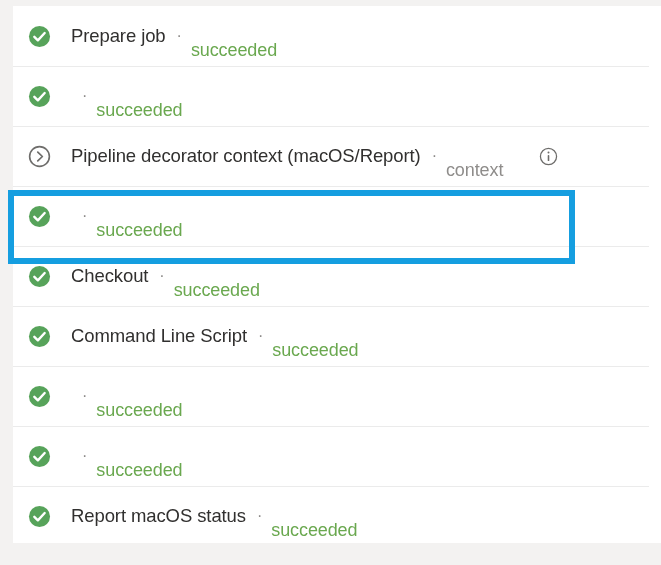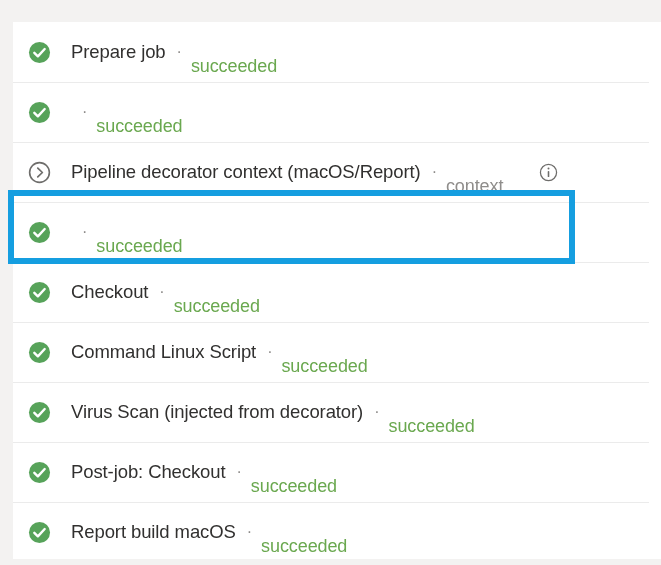--- a/index.html
+++ b/index.html
@@ -13,21 +13,21 @@
     background: #f3f2f1;
     font-family: "Liberation Sans", sans-serif;
     overflow: hidden;
     position: relative;
   }
 
   
   #steps-card {
     position: absolute;
     left: 13px;
-    top: 22px;
+    top: 6px;
     width: 648px;
     height: 537px;
     background: #3b82f6;
     box-sizing: border-box;
     overflow: hidden;
   }
 
   
   .step-row {
     position: relative;
@@ -171,51 +171,49 @@
       <span class="dot-sep">·</span>
       <span class="step-status status-succeeded">succeeded</span>
     </div>
     <div class="step-row">
       <span class="status-icon">
         <svg viewBox="0 0 24 24" xmlns="http://www.w3.org/2000/svg">
           <circle cx="12" cy="12" r="11" fill="#57a35a"></circle>
           <path d="M6.6 12.3 L10.3 16 L17.4 8.4" fill="none" stroke="#ffffff" stroke-width="2.5" stroke-linecap="round" stroke-linejoin="round"></path>
         </svg>
       </span>
-      <span class="step-name">Command Linux Script</span>
-      <span class="dot-sep">·</span>
-      <span class="step-status status-succeeded">succeeded</span>
-    </div>
-    <div class="step-row">
-      <span class="status-icon">
-        <svg viewBox="0 0 24 24" xmlns="http://www.w3.org/2000/svg">
-          <circle cx="12" cy="12" r="11" fill="#57a35a"></circle>
-          <path d="M6.6 12.3 L10.3 16 L17.4 8.4" fill="none" stroke="#ffffff" stroke-width="2.5" stroke-linecap="round" stroke-linejoin="round"></path>
-        </svg>
-      </span>
-      <span class="step-name">Virus Scan (injected from decorator)</span>
-      <span class="dot-sep">·</span>
-      <span class="step-status status-succeeded">succeeded</span>
-    </div>
-    <div class="step-row">
-      <span class="status-icon">
-        <svg viewBox="0 0 24 24" xmlns="http://www.w3.org/2000/svg">
-          <circle cx="12" cy="12" r="11" fill="#57a35a"></circle>
-          <path d="M6.6 12.3 L10.3 16 L17.4 8.4" fill="none" stroke="#ffffff" stroke-width="2.5" stroke-linecap="round" stroke-linejoin="round"></path>
-        </svg>
-      </span>
-      <span class="step-name">Post-job: Checkout</span>
-      <span class="dot-sep">·</span>
-      <span class="step-status status-succeeded">succeeded</span>
-    </div>
-    <div class="step-row">
-      <span class="status-icon">
-        <svg viewBox="0 0 24 24" xmlns="http://www.w3.org/2000/svg">
-          <circle cx="12" cy="12" r="11" fill="#57a35a"></circle>
-          <path d="M6.6 12.3 L10.3 16 L17.4 8.4" fill="none" stroke="#ffffff" stroke-width="2.5" stroke-linecap="round" stroke-linejoin="round"></path>
-        </svg>
-      </span>
-      <span class="step-name">Report build macOS</span>
+      <span class="step-name">Command Line Script</span>
+      <span class="dot-sep">·</span>
+      <span class="step-status status-succeeded">succeeded</span>
+    </div>
+    <div class="step-row">
+      <span class="status-icon">
+        <svg viewBox="0 0 24 24" xmlns="http://www.w3.org/2000/svg">
+          <circle cx="12" cy="12" r="11" fill="#57a35a"></circle>
+          <path d="M6.6 12.3 L10.3 16 L17.4 8.4" fill="none" stroke="#ffffff" stroke-width="2.5" stroke-linecap="round" stroke-linejoin="round"></path>
+        </svg>
+      </span>
+      <span class="dot-sep">·</span>
+      <span class="step-status status-succeeded">succeeded</span>
+    </div>
+    <div class="step-row">
+      <span class="status-icon">
+        <svg viewBox="0 0 24 24" xmlns="http://www.w3.org/2000/svg">
+          <circle cx="12" cy="12" r="11" fill="#57a35a"></circle>
+          <path d="M6.6 12.3 L10.3 16 L17.4 8.4" fill="none" stroke="#ffffff" stroke-width="2.5" stroke-linecap="round" stroke-linejoin="round"></path>
+        </svg>
+      </span>
+      <span class="dot-sep">·</span>
+      <span class="step-status status-succeeded">succeeded</span>
+    </div>
+    <div class="step-row">
+      <span class="status-icon">
+        <svg viewBox="0 0 24 24" xmlns="http://www.w3.org/2000/svg">
+          <circle cx="12" cy="12" r="11" fill="#57a35a"></circle>
+          <path d="M6.6 12.3 L10.3 16 L17.4 8.4" fill="none" stroke="#ffffff" stroke-width="2.5" stroke-linecap="round" stroke-linejoin="round"></path>
+        </svg>
+      </span>
+      <span class="step-name">Report macOS status</span>
       <span class="dot-sep">·</span>
       <span class="step-status status-succeeded">succeeded</span>
     </div>
   </div>
 <div id="highlight-box"></div>
 
 </body></html>

